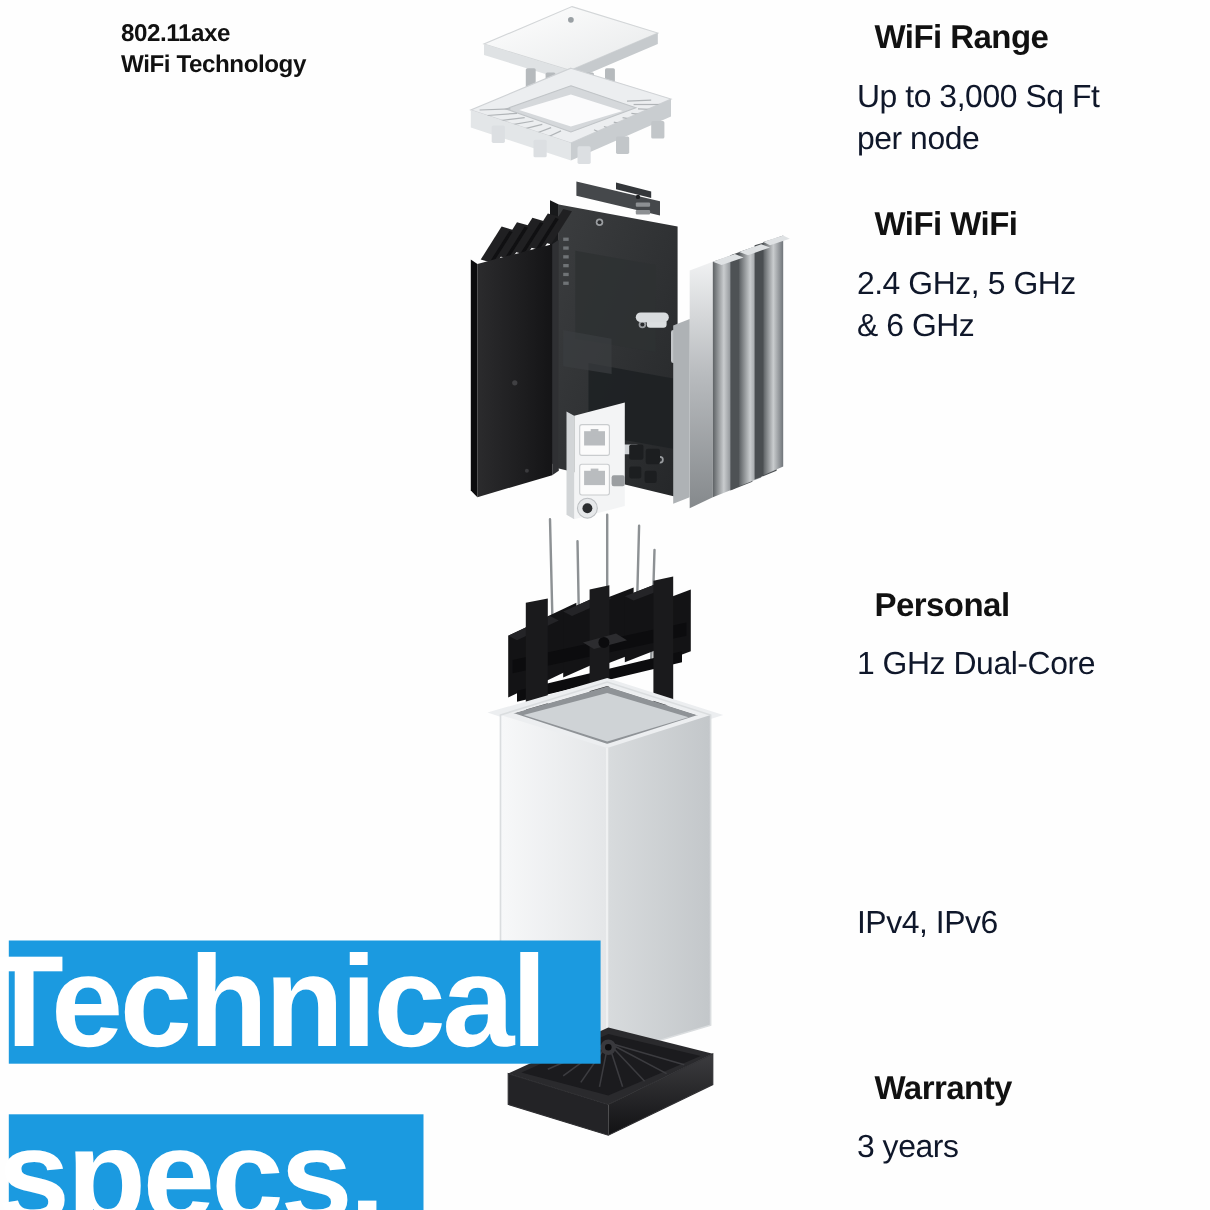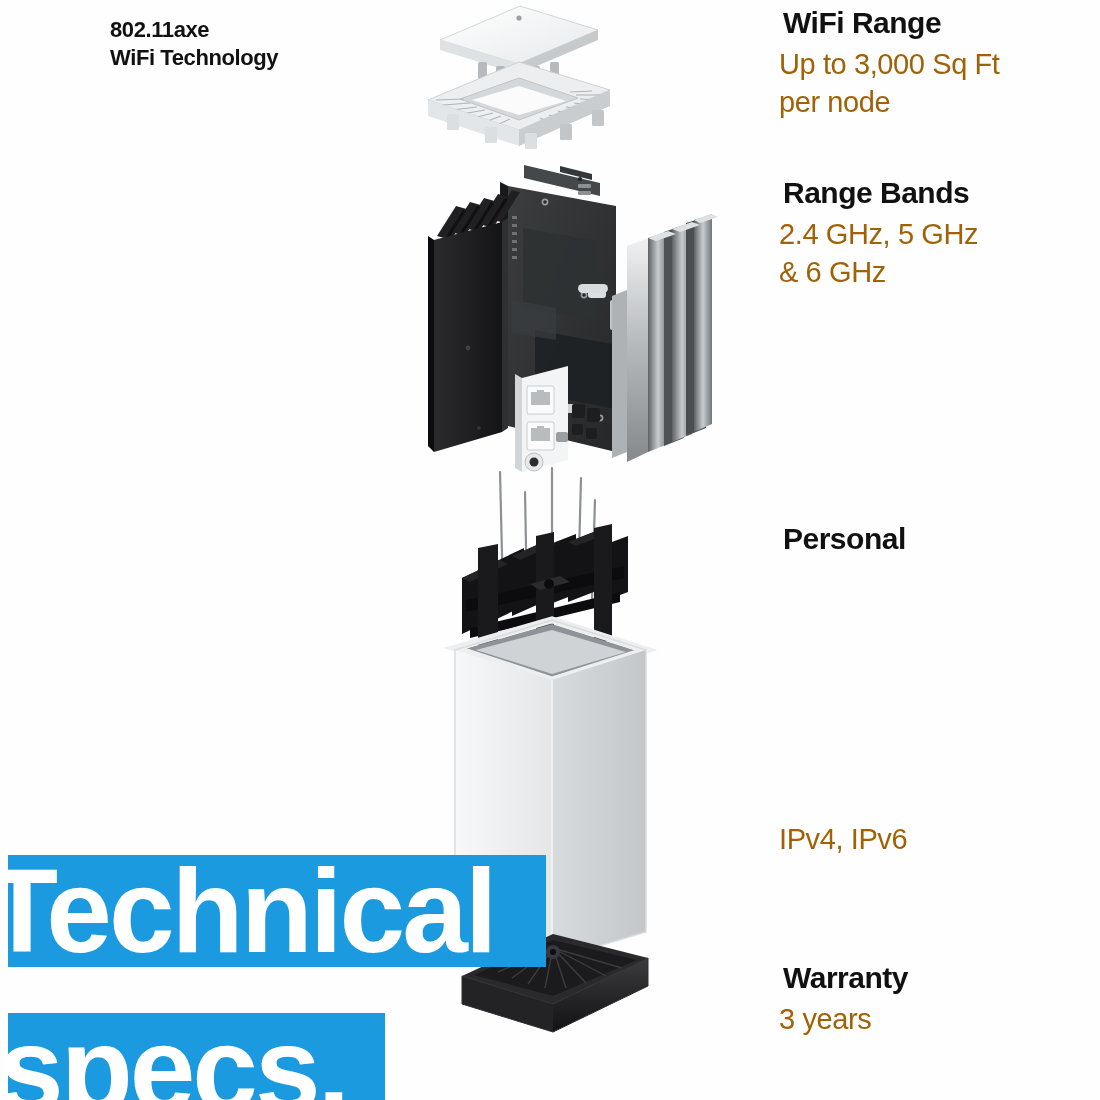--- a/index.html
+++ b/index.html
@@ -16,25 +16,25 @@
   .headline{
     position:absolute;left:82px;top:16px;
     font-size:22px;font-weight:bold;line-height:1.26;
     color:#111;letter-spacing:-0.4px;white-space:pre-line;margin-left:28px;
   }
 
   
   .specs{position:absolute;left:779px;top:0;width:321px;height:1100px;}
   .spec{position:absolute;left:0;width:321px;}
   .spec h3{
-    margin:4px;font-size:30px;font-weight:bold;color:#111;
+    margin:16px;font-size:30px;font-weight:bold;color:#111;
     line-height:1.16;letter-spacing:-0.5px;white-space:pre-line;
   }
   .spec p{
-    margin:0;font-size:29px;font-weight:400;color:#a16207;
+    margin:0;font-size:29px;font-weight:400;color:#0f172a;
     line-height:1.32;letter-spacing:-0.4px;white-space:pre-line;
   }
 
   
   .bigword{
     position:absolute;
     font-size:118px;font-weight:bold;color:#ffffff;
     line-height:1;letter-spacing:-3px;white-space:nowrap;
     display:flex;align-items:center;
     padding:0 6px 0 0;
@@ -374,28 +374,29 @@
 
   <div class="specs">
 
     <div class="spec" style="top:2px;">
       <h3>WiFi Range</h3>
       <p>Up to 3,000 Sq Ft
 per node</p>
     </div>
 
     <div class="spec" style="top:172px;">
-      <h3>Range Bands</h3>
+      <h3>WiFi WiFi</h3>
       <p>2.4 GHz, 5 GHz
 &amp; 6 GHz</p>
     </div>
 
 
     <div class="spec" style="top:518px;">
       <h3>Personal</h3>
+      <p>1 GHz Dual-Core</p>
     </div>
 
 
     <div class="spec" style="top:820px;">
       <p>IPv4, IPv6</p>
     </div>
 
     <div class="spec" style="top:957px;">
       <h3>Warranty</h3>
       <p>3 years</p>

